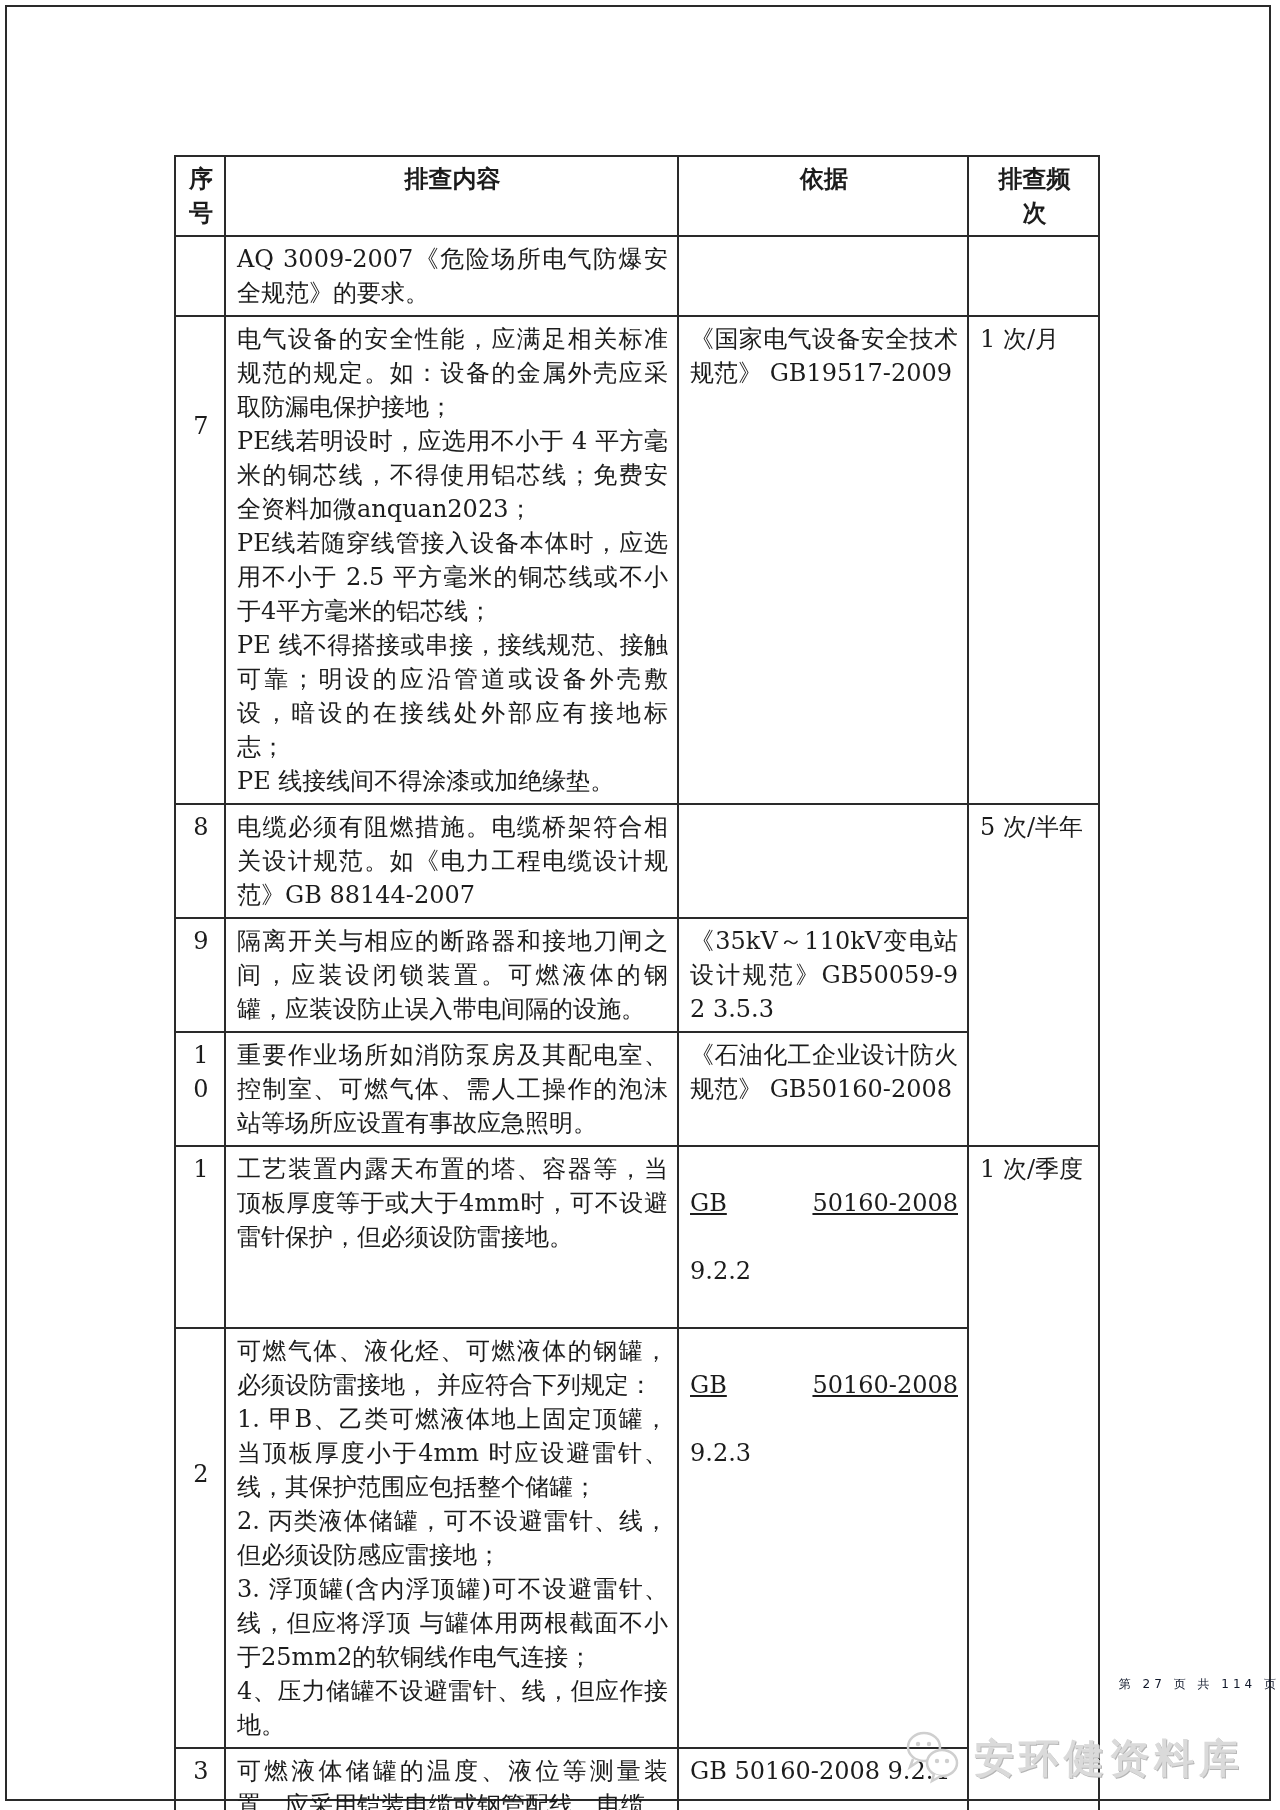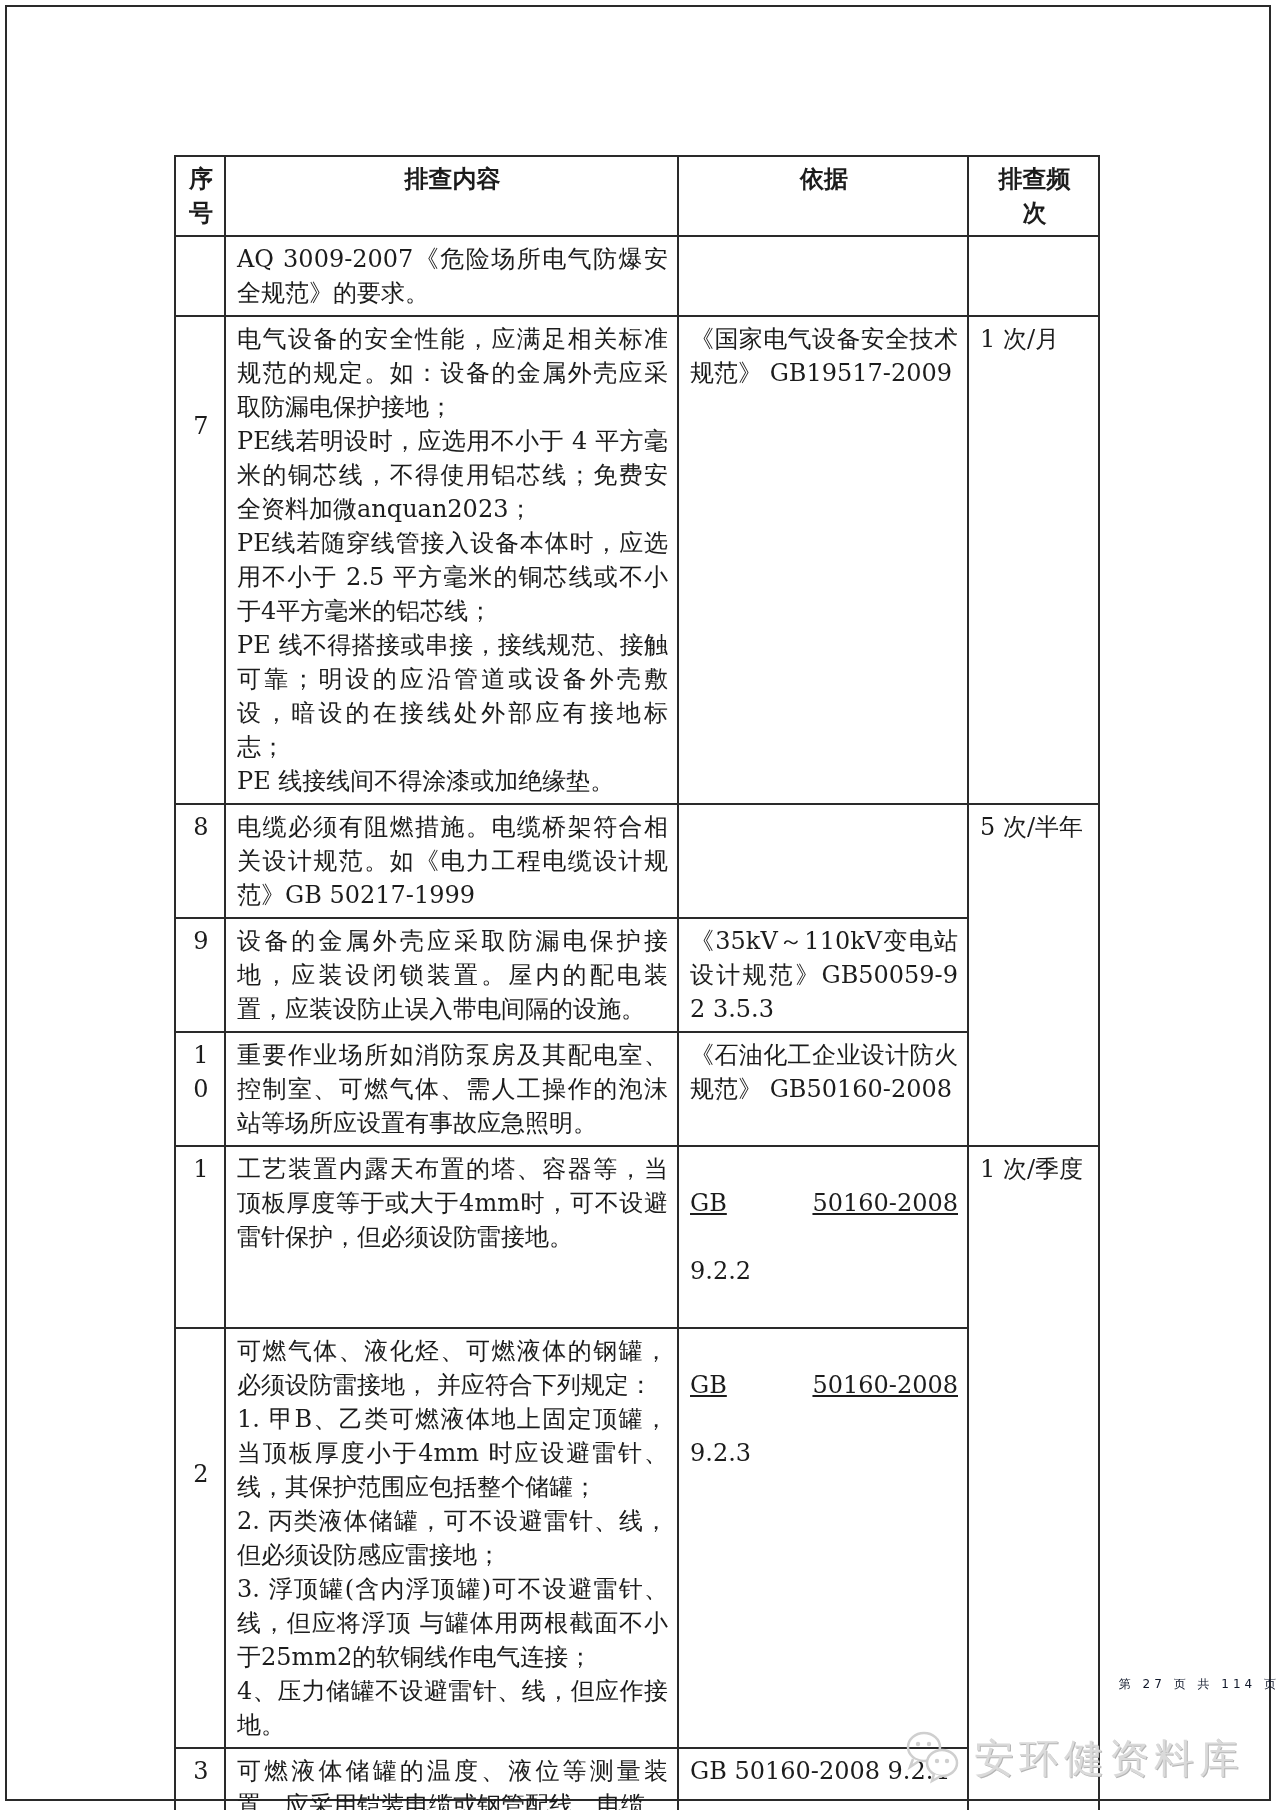--- a/index.html
+++ b/index.html
@@ -55,21 +55,21 @@
   .footer{
     position:absolute;left:0;top:1676px;width:100%;
     text-align:right;font-size:12px;letter-spacing:4px;color:#0f172a;
     font-family:"DejaVu Sans","Liberation Sans",sans-serif;
   }
   .brand{
     position:absolute;top:1730px;right:36px;
     display:flex;align-items:center;gap:8px;
   }
   .brand-text{
-    font-size:40px;font-weight:normal;letter-spacing:5px;color:#dadada;
+    font-size:40px;font-weight:bold;letter-spacing:5px;color:#dadada;
     text-shadow:1px 1px 0 #b5b5b5;
     font-family:"DejaVu Serif","Liberation Serif",serif;
   }
   .brand-icon{width:62px;height:56px;}
 </style>
 </head>
 <body>
 
 <div class="page-border"></div>
 
@@ -104,28 +104,28 @@
 PE线若明设时，应选用不小于 4 平方毫米的铜芯线，不得使用铝芯线；免费安全资料加微anquan2023；
 PE线若随穿线管接入设备本体时，应选用不小于 2.5 平方毫米的铜芯线或不小于4平方毫米的铝芯线；
 PE 线不得搭接或串接，接线规范、接触可靠；明设的应沿管道或设备外壳敷设，暗设的在接线处外部应有接地标志；
 PE 线接线间不得涂漆或加绝缘垫。</td>
     <td class="basis">《国家电气设备安全技术规范》 GB19517-2009</td>
     <td class="freq">1 次/月</td>
   </tr>
 
   <tr class="h-r8">
     <td class="num">8</td>
-    <td class="content">电缆必须有阻燃措施。电缆桥架符合相关设计规范。如《电力工程电缆设计规范》GB 50217-1999</td>
+    <td class="content">电缆必须有阻燃措施。电缆桥架符合相关设计规范。如《电力工程电缆设计规范》GB 88144-2007</td>
     <td class="basis"></td>
     <td class="freq" rowspan="3">5 次/半年</td>
   </tr>
 
   <tr class="h-r9">
     <td class="num">9</td>
-    <td class="content">设备的金属外壳应采取防漏电保护接地，应装设闭锁装置。屋内的配电装置，应装设防止误入带电间隔的设施。</td>
+    <td class="content">隔离开关与相应的断路器和接地刀闸之间，应装设闭锁装置。可燃液体的钢罐，应装设防止误入带电间隔的设施。</td>
     <td class="basis">《35kV～110kV变电站设计规范》GB50059-92 3.5.3</td>
   </tr>
 
   <tr class="h-r10">
     <td class="num">10</td>
     <td class="content">重要作业场所如消防泵房及其配电室、控制室、可燃气体、需人工操作的泡沫站等场所应设置有事故应急照明。</td>
     <td class="basis">《石油化工企业设计防火规范》 GB50160-2008</td>
   </tr>
 
   <tr class="h-r1">

